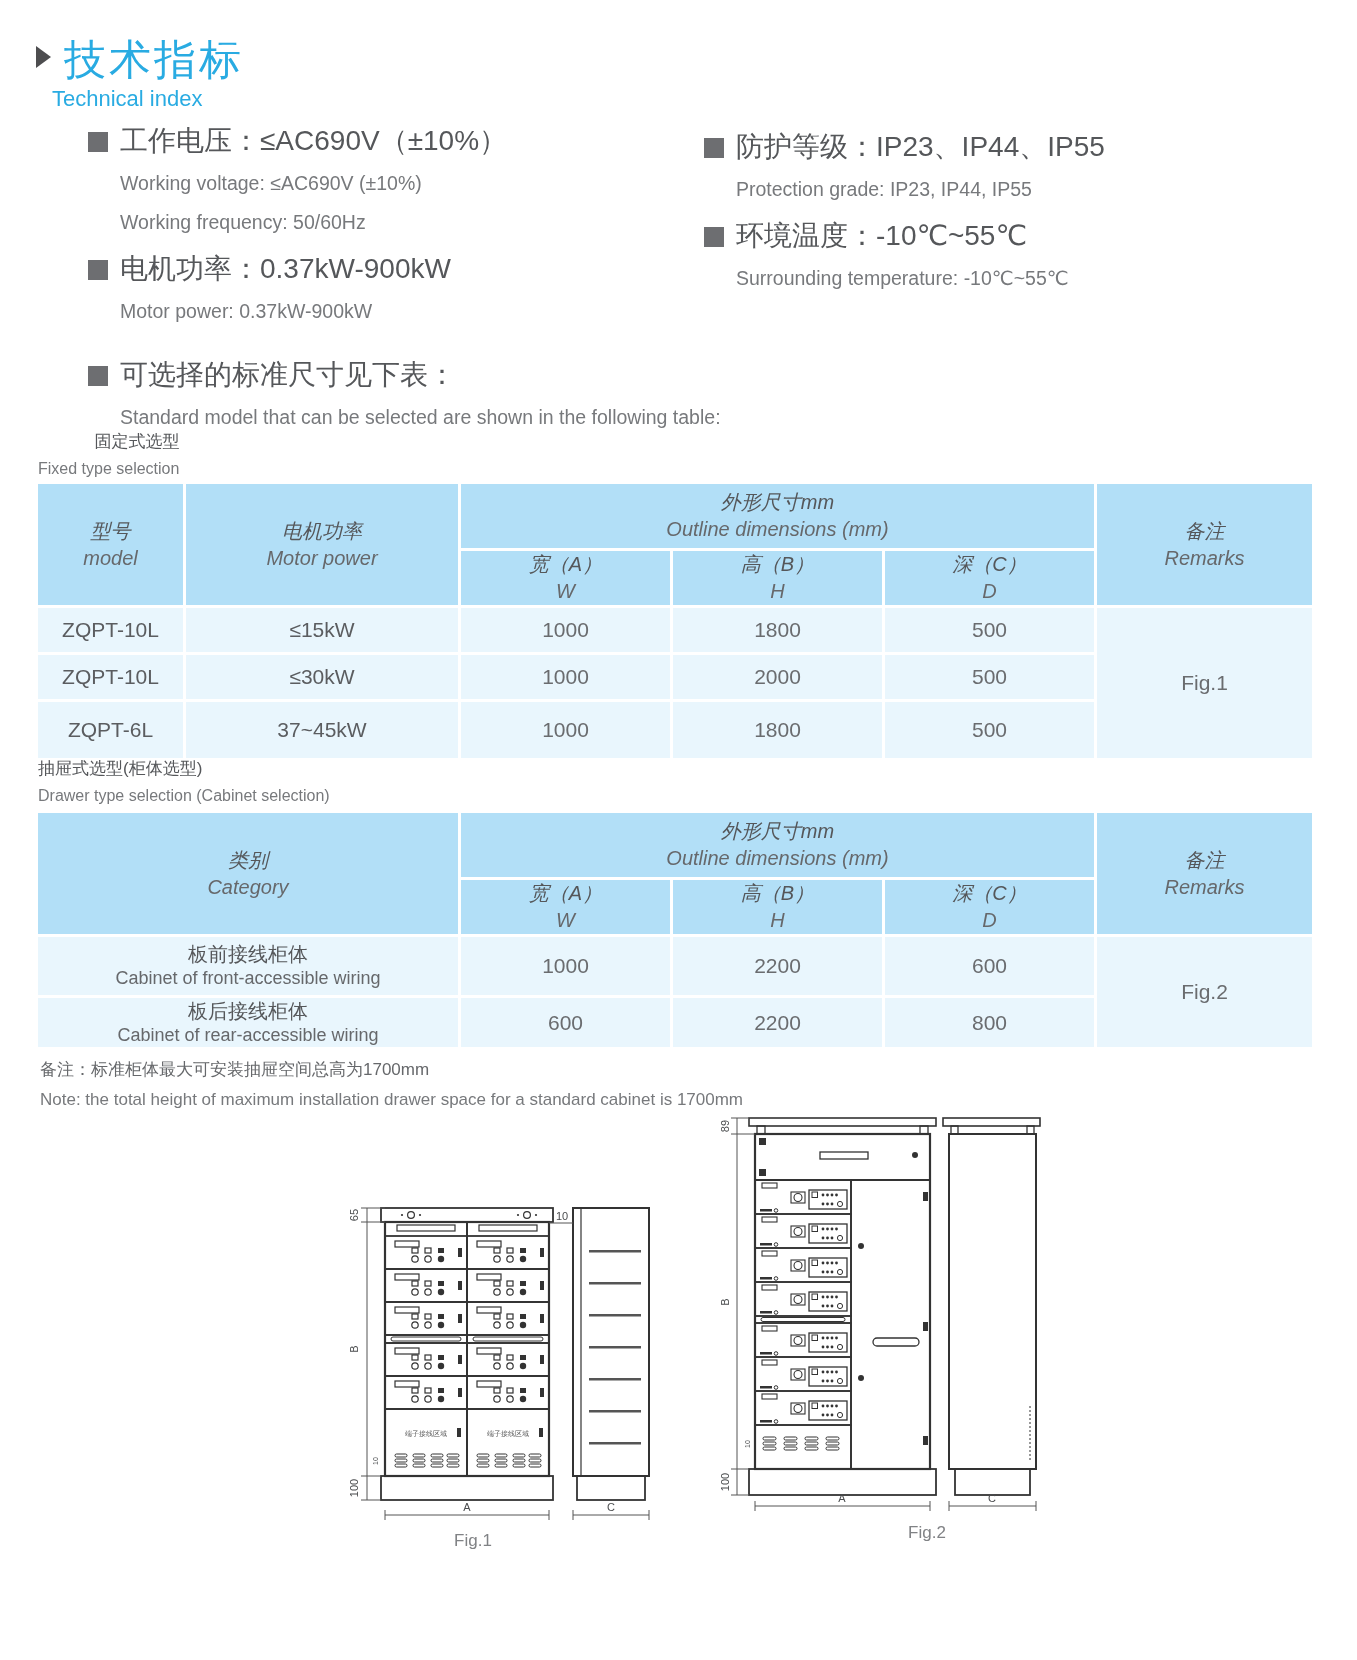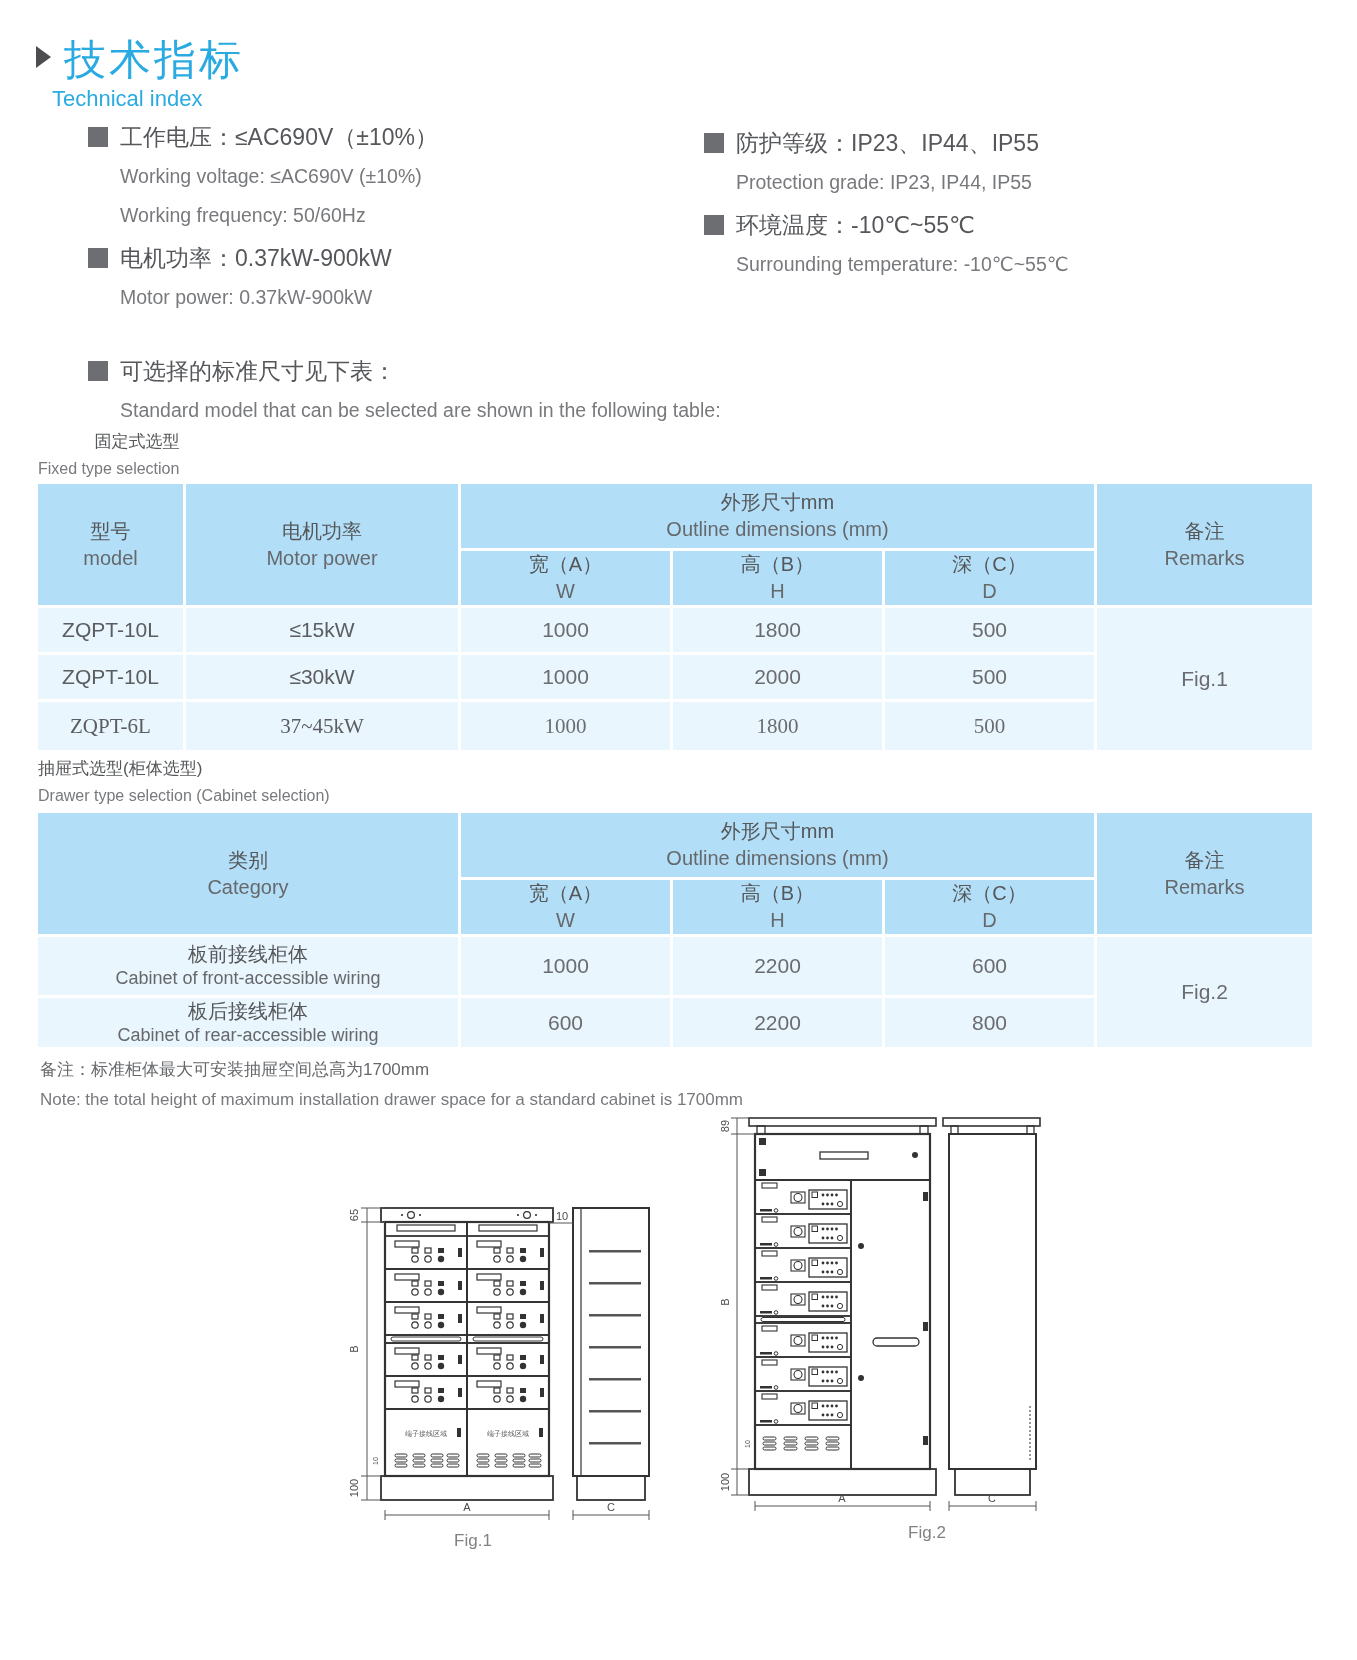--- a/index.html
+++ b/index.html
@@ -13,31 +13,31 @@
   
   .title-arrow{position:absolute;left:36px;top:46px;width:0;height:0;
     border-left:15px solid #4d4d4f;border-top:11px solid transparent;border-bottom:11px solid transparent;}
   .title-cn{position:absolute;left:64px;top:32px;font-size:42px;letter-spacing:3px;color:#29abe2;}
   .title-en{position:absolute;left:52px;top:86px;font-size:22px;color:#29abe2;}
 
   
   .spec-col{position:absolute;}
   .spec-item{white-space:nowrap;}
   .bullet{display:inline-block;width:20px;height:20px;background:#6d6e71;margin-right:12px;vertical-align:-2px;}
-  .spec-cn{font-size:23px;color:#55575a;}
+  .spec-cn{font-size:28px;color:#55575a;}
   .spec-en{font-size:19.5px;color:#77797c;margin:12px 0 16px 32px;white-space:nowrap;}
 
   
   .sec-cn{font-size:17px;color:#55575a;}
   .sec-en{font-size:16px;color:#77797c;margin-top:7px;}
 
   
   table.spec{border-collapse:separate;border-spacing:3px;table-layout:fixed;}
   table.spec th, table.spec td{padding:0;text-align:center;vertical-align:middle;font-weight:normal;}
-  .hd{background:#b2dff7;}
+  .hd{background:#b2dff7;font-style:italic;}
   .bd{background:#e9f6fd;}
   .h-cn{font-size:20px;color:#55575a;line-height:1.25;}
   .h-en{font-size:20px;color:#66686b;line-height:1.25;margin-top:2px;}
   .v-num{font-size:21px;color:#6a6c6f;}
   .v-model{font-size:21px;color:#5b5d60;}
   .cat-cn{font-size:20px;color:#55575a;line-height:1.3;}
   .cat-en{font-size:18px;color:#66686b;line-height:1.3;}
 
   .note-cn{font-size:17px;color:#66686b;}
   .note-en{font-size:17px;color:#77797c;margin-top:9px;}
@@ -141,21 +141,21 @@
     <td class="bd v-num">500</td>
     <td class="bd v-num" rowspan="3">Fig.1</td>
   </tr>
   <tr style="height:44px;">
     <td class="bd v-model">ZQPT-10L</td>
     <td class="bd v-model">≤30kW</td>
     <td class="bd v-num">1000</td>
     <td class="bd v-num">2000</td>
     <td class="bd v-num">500</td>
   </tr>
-  <tr style="height:48px;font-family:Liberation Serif, serif;">
+  <tr style="height:56px;">
     <td class="bd v-model">ZQPT-6L</td>
     <td class="bd v-model">37~45kW</td>
     <td class="bd v-num">1000</td>
     <td class="bd v-num">1800</td>
     <td class="bd v-num">500</td>
   </tr>
 </tbody>
   </table>
 
 <div class="abs" style="left:38px;top:757px;">

